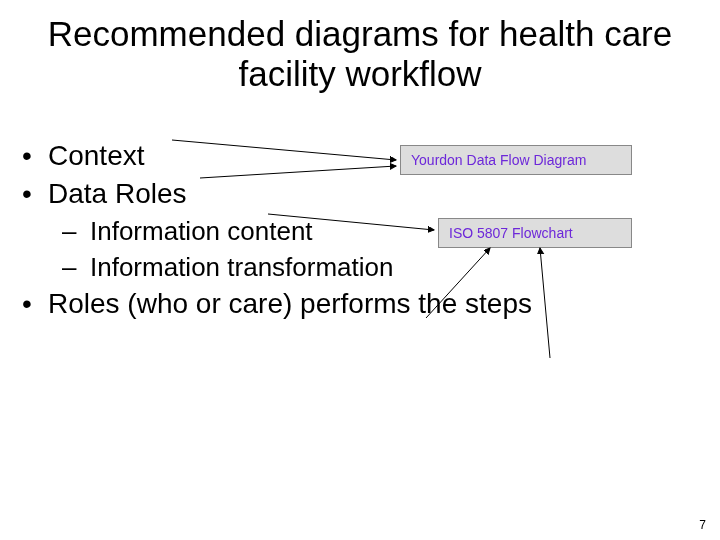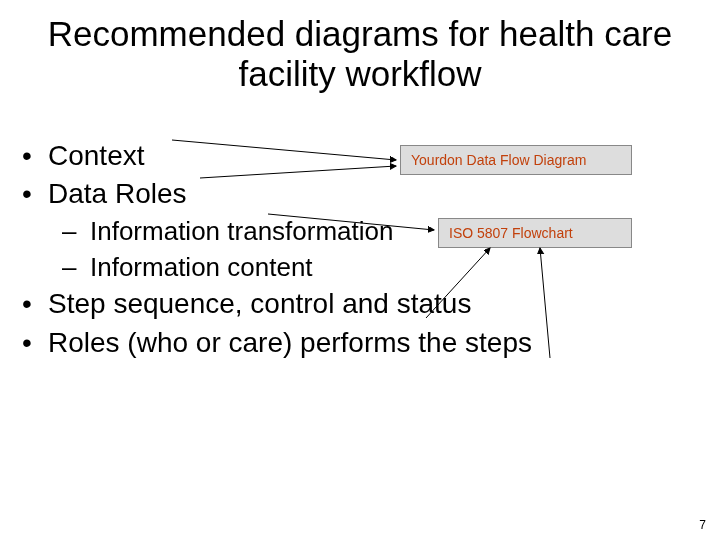--- a/index.html
+++ b/index.html
@@ -60,21 +60,21 @@
     position: absolute;
     left: 42px;
     top: 0;
   }
   .callout {
     position: absolute;
     background: #ddd;
     border: 1px solid #888;
     font-family: Arial, sans-serif;
     font-size: 14px;
-    color: #c2410c;
+    color: #6d28d9;
     padding: 6px 10px;
     white-space: nowrap;
   }
   .callout.c1 {
     top: 145px;
     left: 400px;
     width: 210px;
   }
   .callout.c2 {
     top: 218px;
@@ -96,23 +96,22 @@
 </style>
 </head>
 <body>
 
 <div class="title">Recommended diagrams for health care facility workflow</div>
 
 <div class="bullets">
   <ul>
     <li class="l1">Context</li>
     <li class="l1">Data Roles</li>
+    <li class="l2">Information content</li>
     <li class="l2">Information transformation</li>
-    <li class="l2">Information content</li>
-    <li class="l1">Step sequence, control and status</li>
     <li class="l1">Roles (who or care) performs the steps</li>
   </ul>
 </div>
 
 <div class="callout c1">Yourdon Data Flow Diagram</div>
 <div class="callout c2">ISO 5807 Flowchart</div>
 
 <svg class="arrow-line" style="left:0;top:0;" width="720" height="540">
   <defs>
     <marker id="ah" markerWidth="8" markerHeight="8" refX="6" refY="3" orient="auto">

